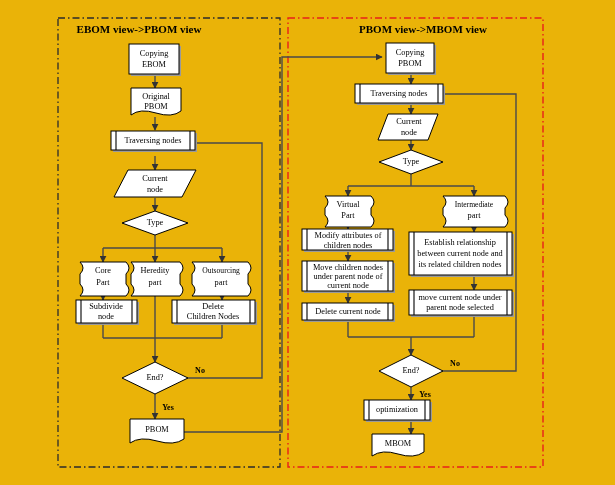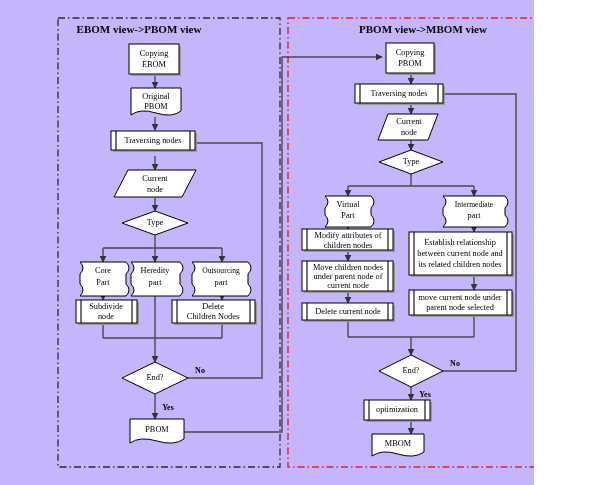--- a/index.html
+++ b/index.html
@@ -2,23 +2,23 @@
 <html><head>
 <meta charset="utf-8">
 <style>
   html, body {
     margin: 0;
     padding: 0;
     background: #ffffff;
   }
   #page {
     position: relative;
-    width: 534px;
+    width: 615px;
     height: 485px;
-    background: #c4b5fd;
+    background: #eab308;
     font-family: "Liberation Serif", "DejaVu Serif", serif;
     overflow: hidden;
   }
   svg#chart {
     display: block;
     width: 615px;
     height: 485px;
   }
   .shape-fill {
     fill: #ffffff;

